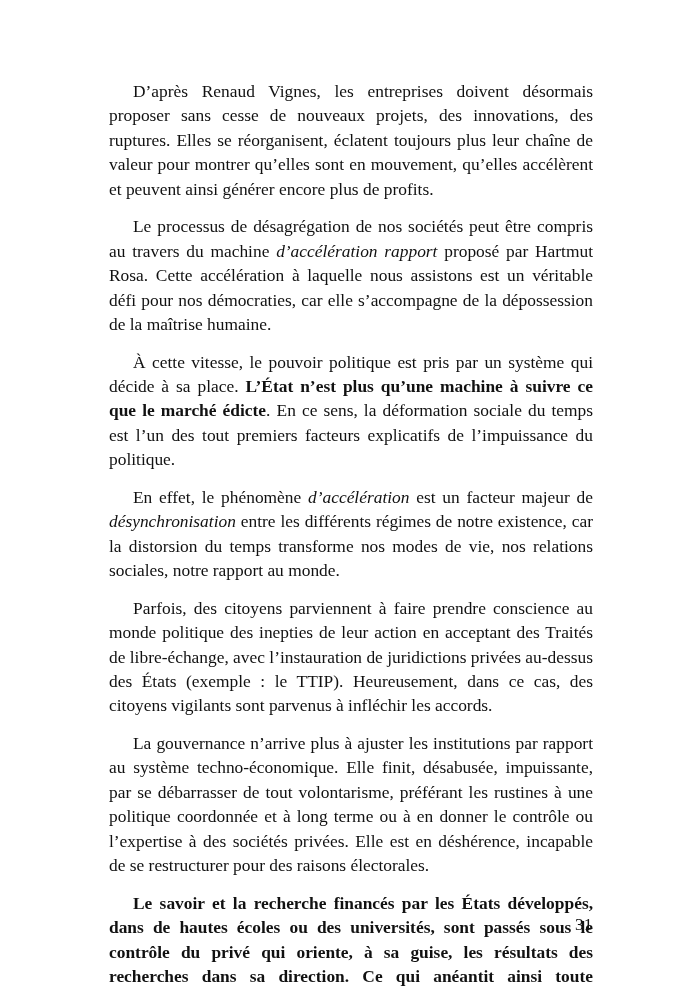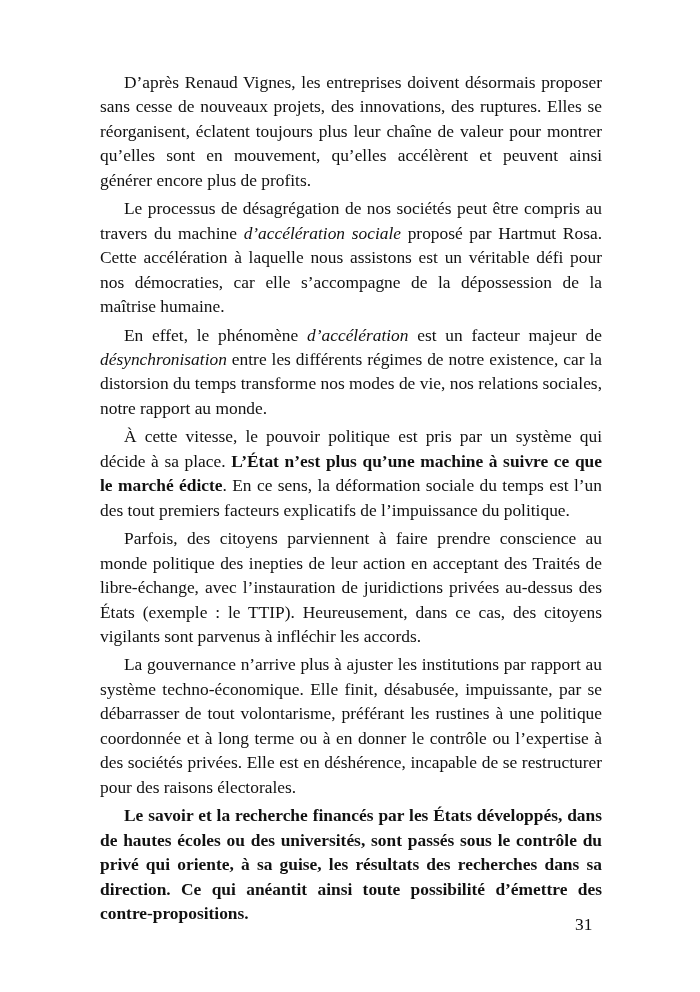--- a/index.html
+++ b/index.html
@@ -15,21 +15,21 @@
     font-family: "Liberation Serif", "DejaVu Serif", serif;
     color: #111111;
   }
   .page-body {
     position: absolute;
     left: 96px;
     top: 66px;
     width: 510px;
   }
   .para {
-    margin: 4px;
+    margin: 13px;
     font-size: 17.4px;
     line-height: 24.45px;
     text-align: justify;
     text-indent: 24px;
     hyphens: manual;
   }
   .para:last-child {
     text-align-last: left;
     font-weight: bold;
   }
@@ -43,25 +43,25 @@
     font-size: 17.4px;
     line-height: 24px;
   }
 </style>
 </head>
 <body>
 
 <div class="page-body">
   <p class="para"><span>D’après Renaud Vignes, les entreprises doivent désormais proposer sans cesse de nouveaux projets, des innovations, des ruptures. Elles se réorganisent, éclatent toujours plus leur chaîne de valeur pour montrer qu’elles sont en mouvement, qu’elles accélèrent et peuvent ainsi générer encore plus de profits.</span></p>
 
-  <p class="para"><span>Le processus de désagrégation de nos sociétés peut être compris au travers du machine </span><em>d’accélération sociale</em><span> proposé par Hartmut Rosa. Cette accélération à laquelle nous assistons est un véritable défi pour nos démocraties, car elle s’accompagne de la dépossession de la maîtrise humaine.</span></p>
+  <p class="para"><span>Le processus de désagrégation de nos sociétés peut être compris au travers du machine </span><em>d’accélération rapport</em><span> proposé par Hartmut Rosa. Cette accélération à laquelle nous assistons est un véritable défi pour nos démocraties, car elle s’accompagne de la dépossession de la maîtrise humaine.</span></p>
+
+  <p class="para"><span>À cette vitesse, le pouvoir politique est pris par un système qui décide à sa place. </span><strong>L’État n’est plus qu’une machine à suivre ce que le marché édicte</strong><span>. En ce sens, la déformation sociale du temps est l’un des tout premiers facteurs explicatifs de l’impuissance du politique.</span></p>
 
   <p class="para"><span>En effet, le phénomène </span><em>d’accélération</em><span> est un facteur majeur de </span><em>désynchronisation</em><span> entre les différents régimes de notre existence, car la distorsion du temps transforme nos modes de vie, nos relations sociales, notre rapport au monde.</span></p>
-
-  <p class="para"><span>À cette vitesse, le pouvoir politique est pris par un système qui décide à sa place. </span><strong>L’État n’est plus qu’une machine à suivre ce que le marché édicte</strong><span>. En ce sens, la déformation sociale du temps est l’un des tout premiers facteurs explicatifs de l’impuissance du politique.</span></p>
 
   <p class="para"><span>Parfois, des citoyens parviennent à faire prendre conscience au monde politique des inepties de leur action en acceptant des Traités de libre-échange, avec l’instauration de juridictions privées au-dessus des États (exemple : le TTIP). Heureusement, dans ce cas, des citoyens vigilants sont parvenus à infléchir les accords.</span></p>
 
   <p class="para"><span>La gouvernance n’arrive plus à ajuster les institutions par rapport au système techno-économique. Elle finit, désabusée, impuissante, par se débarrasser de tout volontarisme, préférant les rustines à une politique coordonnée et à long terme ou à en donner le contrôle ou l’expertise à des sociétés privées. Elle est en déshérence, incapable de se restructurer pour des raisons électorales.</span></p>
 
   <p class="para"><span>Le savoir et la recherche financés par les États développés, dans de hautes écoles ou des universités, sont passés sous le contrôle du privé qui oriente, à sa guise, les résultats des recherches dans sa direction. Ce qui anéantit ainsi toute possibilité d’émettre des contre-propositions.</span></p>
 </div>
 
 <div class="page-number">31</div>
 

